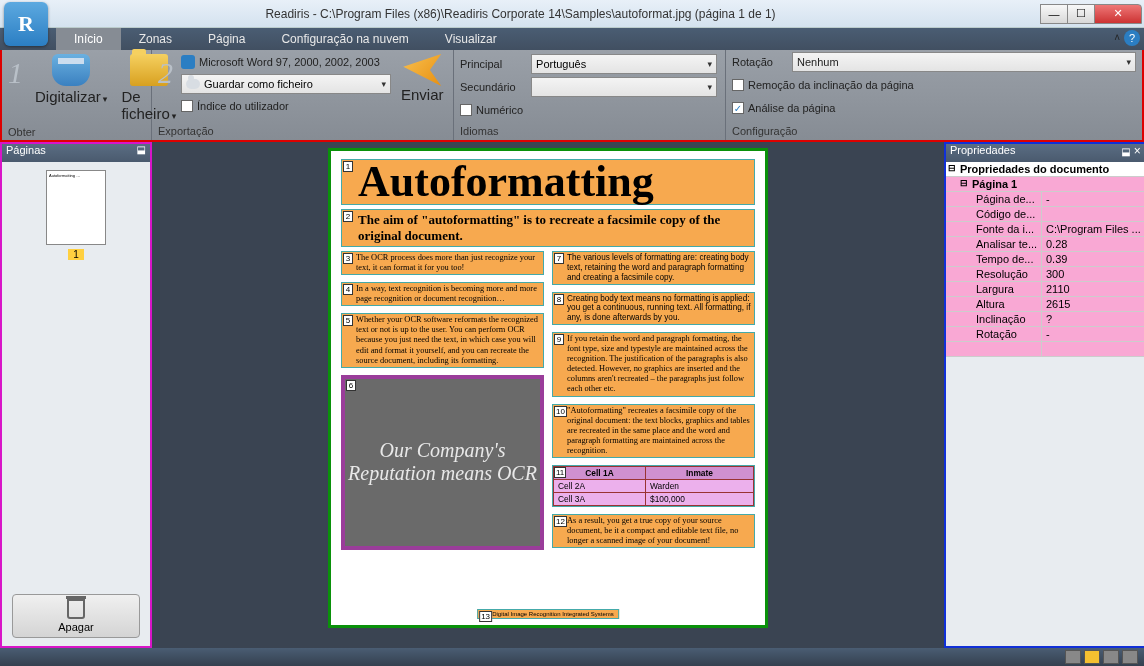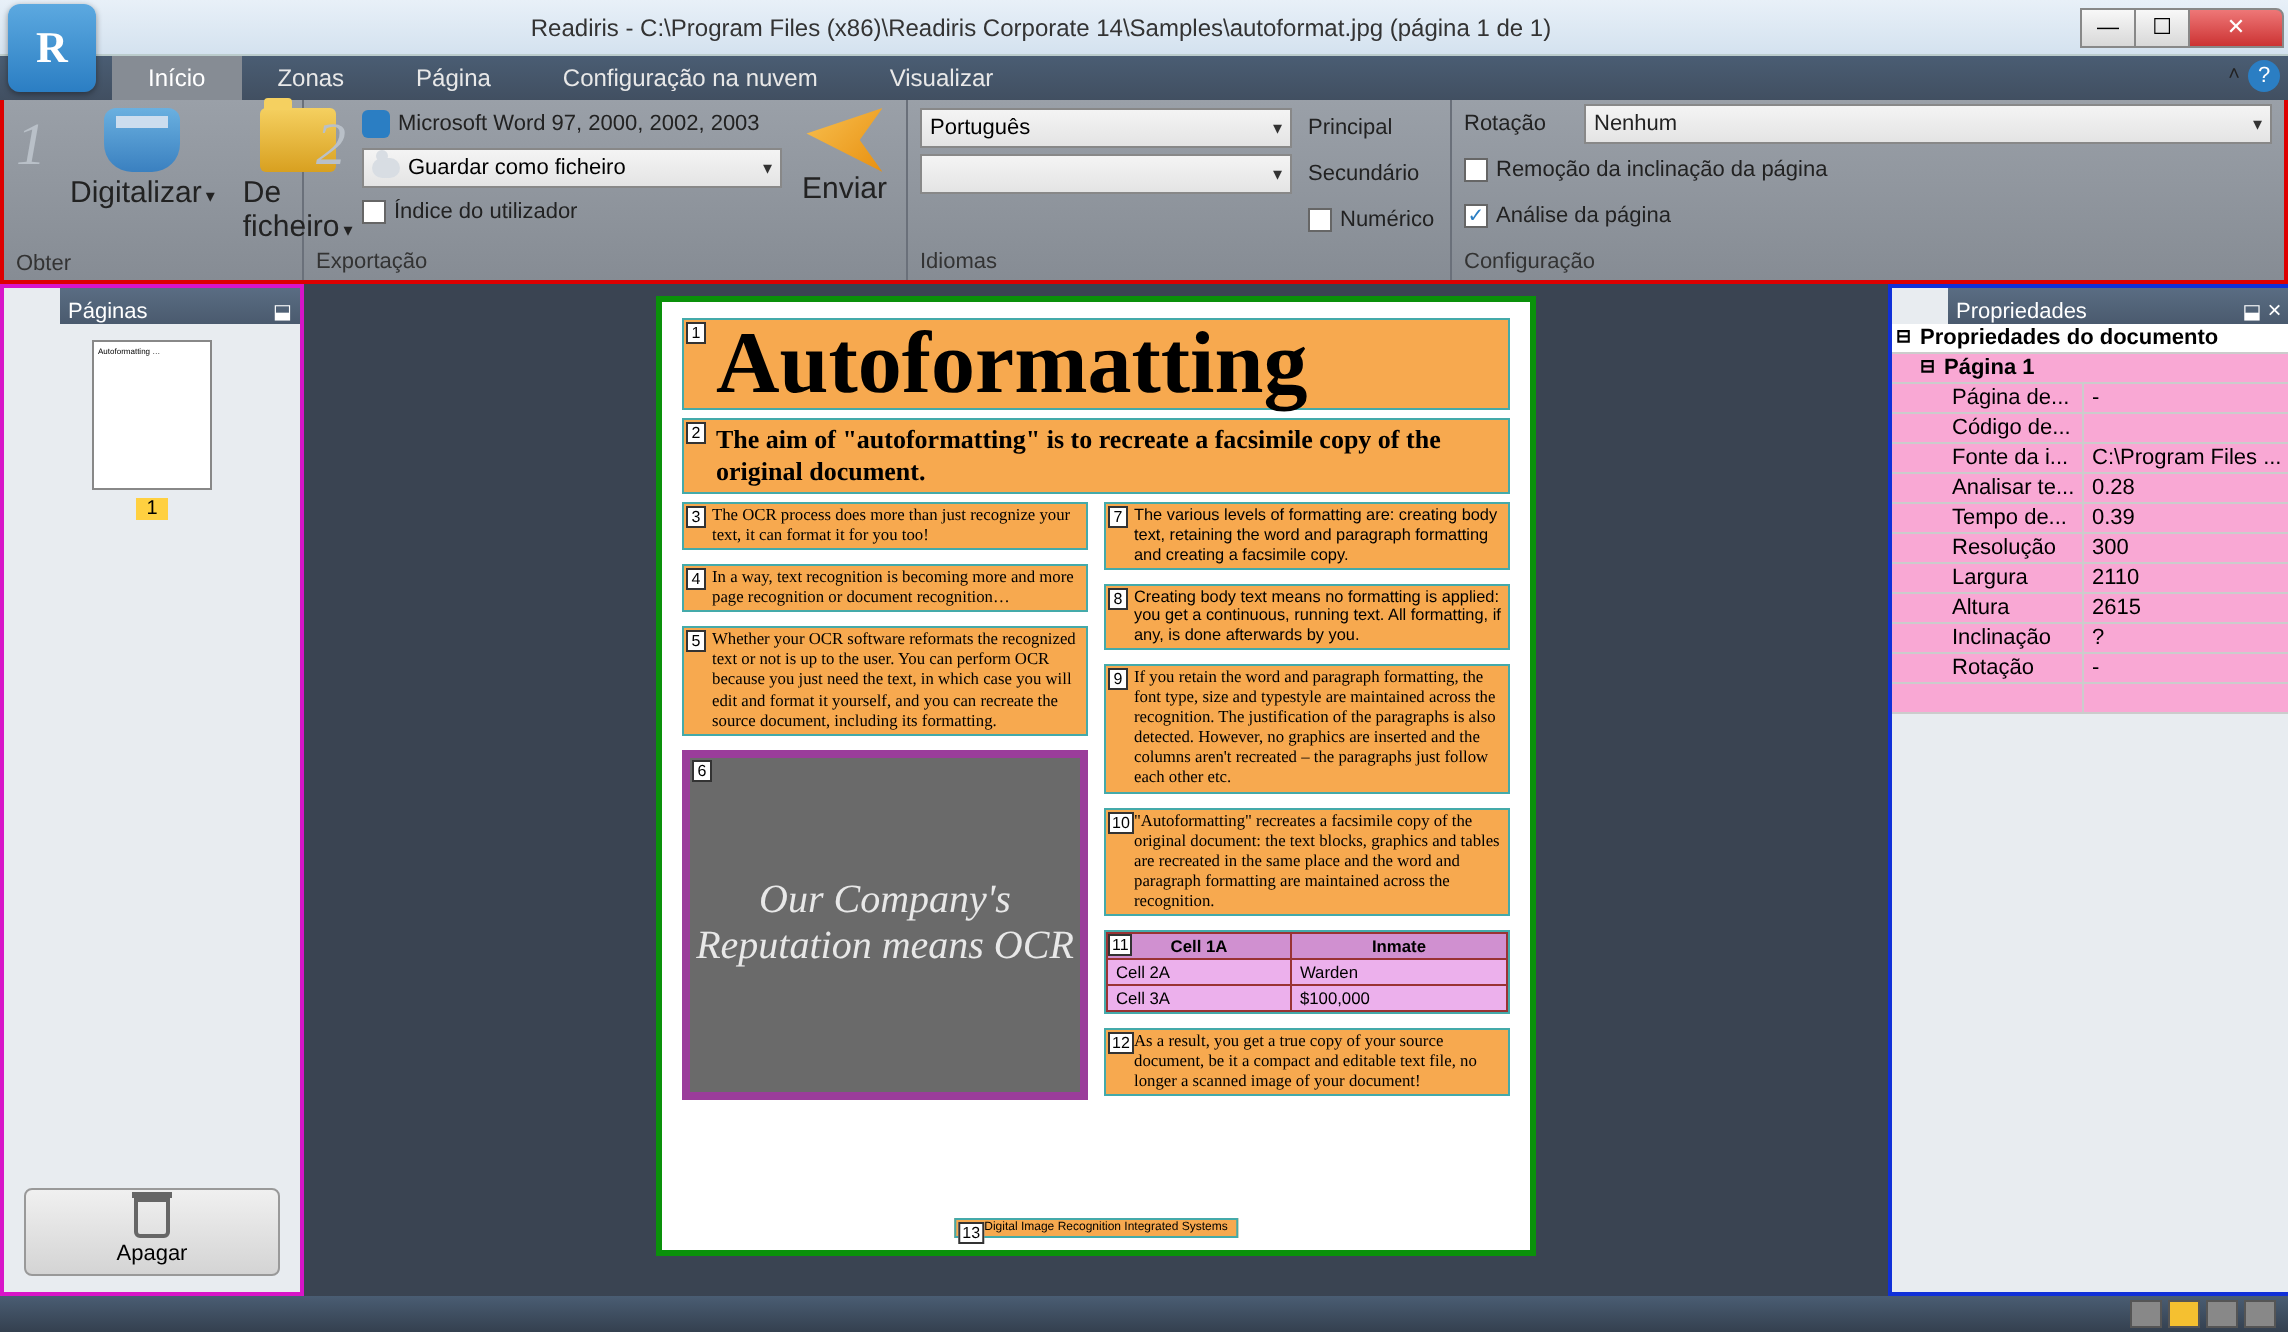--- a/index.html
+++ b/index.html
@@ -46,21 +46,21 @@
 .chk { width:12px; height:12px; border:1px solid #666; background:#fff; display:inline-flex; align-items:center; justify-content:center; font-size:10px; color:#2b7ec3; cursor:pointer; }
 
 .lblcol { display:flex; flex-direction:column; gap:3px; padding-top:2px; }
 .lbl { font-size:11px; color:#222; height:20px; display:flex; align-items:center; }
 
 
 .main { position:absolute; top:142px; left:0; right:0; bottom:18px; display:flex; }
 
 
 .panel { background:#e8ecf0; display:flex; flex-direction:column; }
-.panel-hdr { height:18px; background:linear-gradient(#5a6d83,#4a5a6e); color:#fff; font-size:11px; padding:0 4px; display:flex; align-items:flex-end; justify-content:space-between;margin-left:28px; }
+.panel-hdr { height:18px; background:linear-gradient(#5a6d83,#4a5a6e); color:#fff; font-size:11px; padding:0 4px; display:flex; align-items:flex-start; justify-content:space-between; }
 .panel-hdr .pin { font-size:10px; cursor:pointer; }
 .pages { width:152px; border:2px solid #d815c8; }
 .thumb { margin:8px auto 4px; width:60px; height:75px; background:#fff; border:1px solid #888; font-size:4px; padding:2px; overflow:hidden; cursor:pointer; }
 .thumb-num { width:16px; margin:0 auto; background:#ffd040; text-align:center; font-size:10px; }
 .delbtn { margin:auto 10px 8px; height:44px; background:linear-gradient(#f0f0f0,#d4d4d4); border:1px solid #999; border-radius:4px; display:flex; flex-direction:column; align-items:center; justify-content:center; font-size:11px; cursor:pointer; gap:2px; }
 .trash { width:18px; height:20px; border:2px solid #666; border-radius:0 0 3px 3px; position:relative; }
 .trash::before{content:"";position:absolute;left:-3px;right:-3px;top:-5px;height:3px;background:#666;}
 
 
 .viewer { flex:1; background:#3a4452; display:flex; justify-content:center; align-items:flex-start; overflow:hidden; padding:6px 0; }
@@ -165,33 +165,33 @@
         <div class="sendico"></div>
         <span>Enviar</span>
       </div>
     </div>
     <div class="rgroup-title">Exportação</div>
   </div>
 
   <div class="rgroup" style="width:272px">
     <div class="rgroup-body" style="gap:8px">
       <div class="lblcol">
-        <div class="combo" style="min-width:186px">
-            <span>Português</span>
-          </div>
-        <div class="combo" style="min-width:186px">
-            <span></span>
-          </div>
-      </div>
-      <div class="lblcol">
         <div class="lbl">Principal</div>
         <div class="lbl">Secundário</div>
         <div class="rowfield">
             <span class="chk"></span>
             <span>Numérico</span>
+          </div>
+      </div>
+      <div class="lblcol">
+        <div class="combo" style="min-width:186px">
+            <span>Português</span>
+          </div>
+        <div class="combo" style="min-width:186px">
+            <span></span>
           </div>
       </div>
     </div>
     <div class="rgroup-title">Idiomas</div>
   </div>
 
   <div class="rgroup" style="flex:1;border-right:none">
     <div class="rgroup-body" style="flex-direction:column;gap:3px;align-items:stretch">
       <div class="rowfield">
         <span class="lbl" style="width:56px">Rotação</span>

